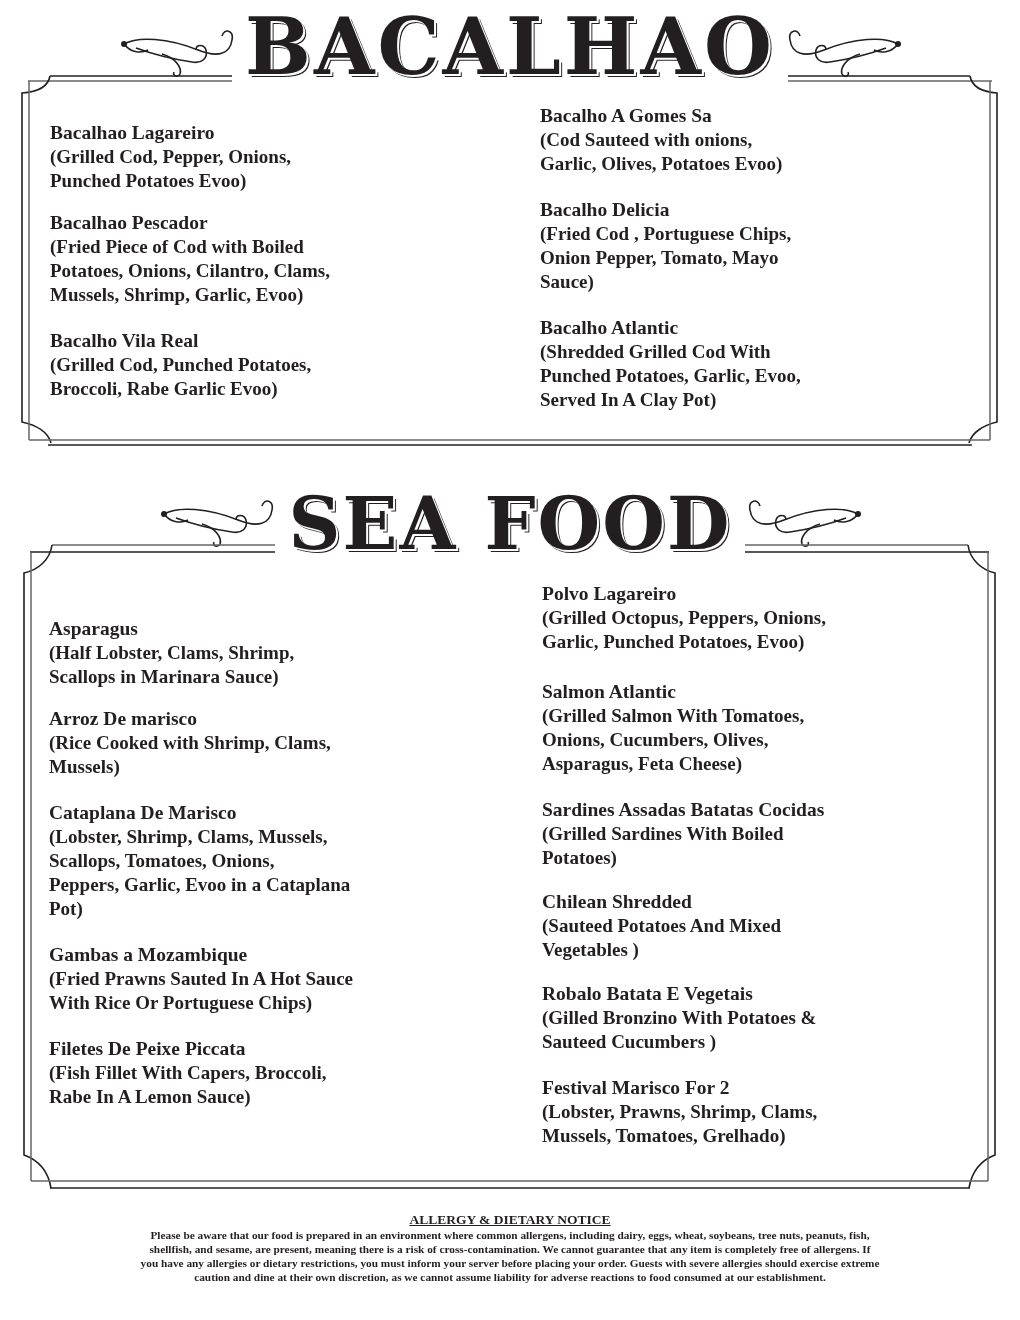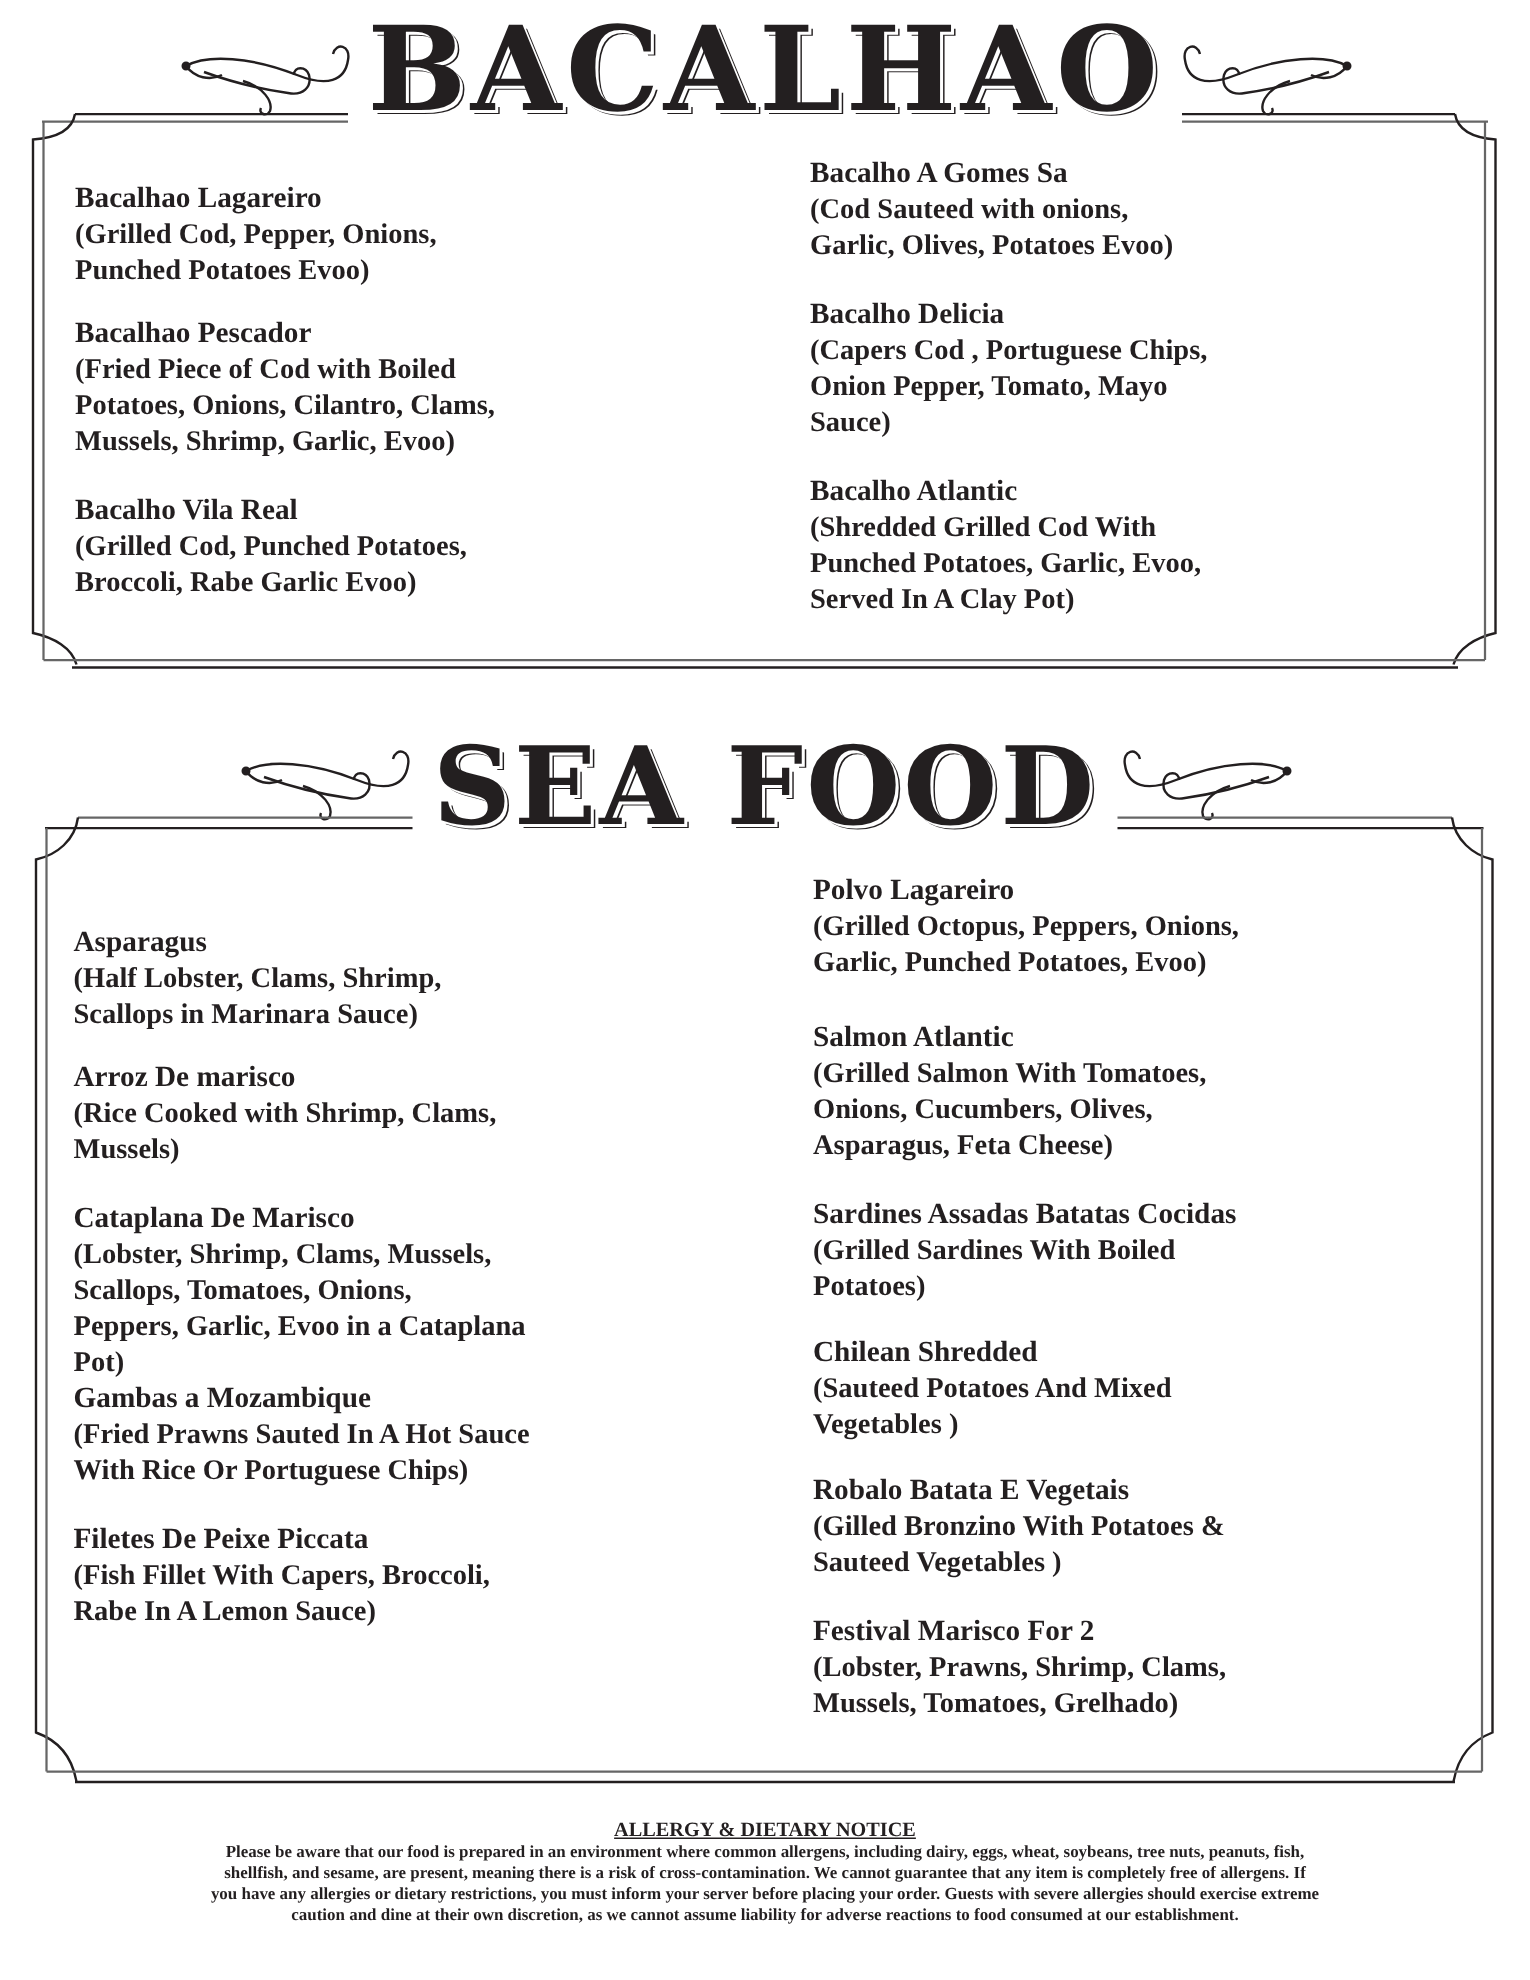--- a/index.html
+++ b/index.html
@@ -109,21 +109,21 @@
 </div>
 
 <div class="col" style="left:540px; top:104px; width:440px;">
   <div class="item" style="margin-bottom:22px;">
     <span class="item-name">Bacalho A Gomes Sa</span>
     <span class="item-desc">(Cod Sauteed with onions,</span>
     <span class="item-desc">Garlic, Olives, Potatoes Evoo)</span>
   </div>
   <div class="item" style="margin-bottom:22px;">
     <span class="item-name">Bacalho Delicia</span>
-    <span class="item-desc">(Capers Cod , Portuguese Chips,</span>
+    <span class="item-desc">(Fried Cod , Portuguese Chips,</span>
     <span class="item-desc">Onion Pepper, Tomato, Mayo</span>
     <span class="item-desc">Sauce)</span>
   </div>
   <div class="item">
     <span class="item-name">Bacalho Atlantic</span>
     <span class="item-desc">(Shredded Grilled Cod With</span>
     <span class="item-desc">Punched Potatoes, Garlic, Evoo,</span>
     <span class="item-desc">Served In A Clay Pot)</span>
   </div>
 </div>
@@ -171,21 +171,21 @@
   <div class="item" style="margin-bottom:18px;">
     <span class="item-name">Asparagus</span>
     <span class="item-desc">(Half Lobster, Clams, Shrimp,</span>
     <span class="item-desc">Scallops in Marinara Sauce)</span>
   </div>
   <div class="item" style="margin-bottom:22px;">
     <span class="item-name">Arroz De marisco</span>
     <span class="item-desc">(Rice Cooked with Shrimp, Clams,</span>
     <span class="item-desc">Mussels)</span>
   </div>
-  <div class="item" style="">
+  <div class="item" style="margin-bottom:22px;">
     <span class="item-name">Cataplana De Marisco</span>
     <span class="item-desc">(Lobster, Shrimp, Clams, Mussels,</span>
     <span class="item-desc">Scallops, Tomatoes, Onions,</span>
     <span class="item-desc">Peppers, Garlic, Evoo in a Cataplana</span>
     <span class="item-desc">Pot)</span>
   </div>
   <div class="item" style="margin-bottom:22px;">
     <span class="item-name">Gambas a Mozambique</span>
     <span class="item-desc">(Fried Prawns Sauted In A Hot Sauce</span>
     <span class="item-desc">With Rice Or Portuguese Chips)</span>
@@ -215,21 +215,21 @@
     <span class="item-desc">Potatoes)</span>
   </div>
   <div class="item" style="margin-bottom:20px;">
     <span class="item-name">Chilean Shredded</span>
     <span class="item-desc">(Sauteed Potatoes And Mixed</span>
     <span class="item-desc">Vegetables )</span>
   </div>
   <div class="item" style="margin-bottom:22px;">
     <span class="item-name">Robalo Batata E  Vegetais</span>
     <span class="item-desc">(Gilled Bronzino With Potatoes &amp;</span>
-    <span class="item-desc">Sauteed  Vegetables )</span>
+    <span class="item-desc">Sauteed  Cucumbers )</span>
   </div>
   <div class="item">
     <span class="item-name">Festival Marisco For 2</span>
     <span class="item-desc">(Lobster, Prawns, Shrimp, Clams,</span>
     <span class="item-desc">Mussels, Tomatoes, Grelhado)</span>
   </div>
 </div>
 
 <div class="notice">
   <span class="notice-title">ALLERGY &amp; DIETARY NOTICE</span>

